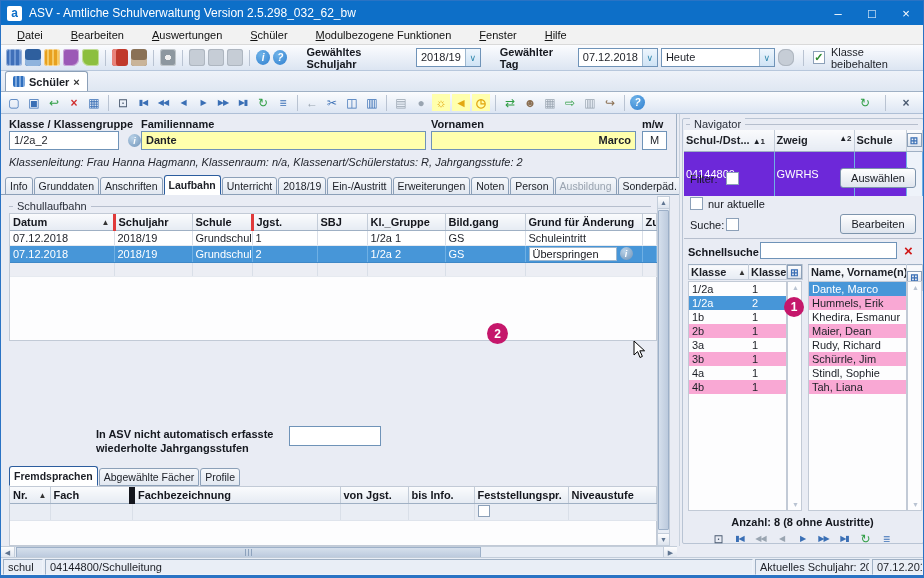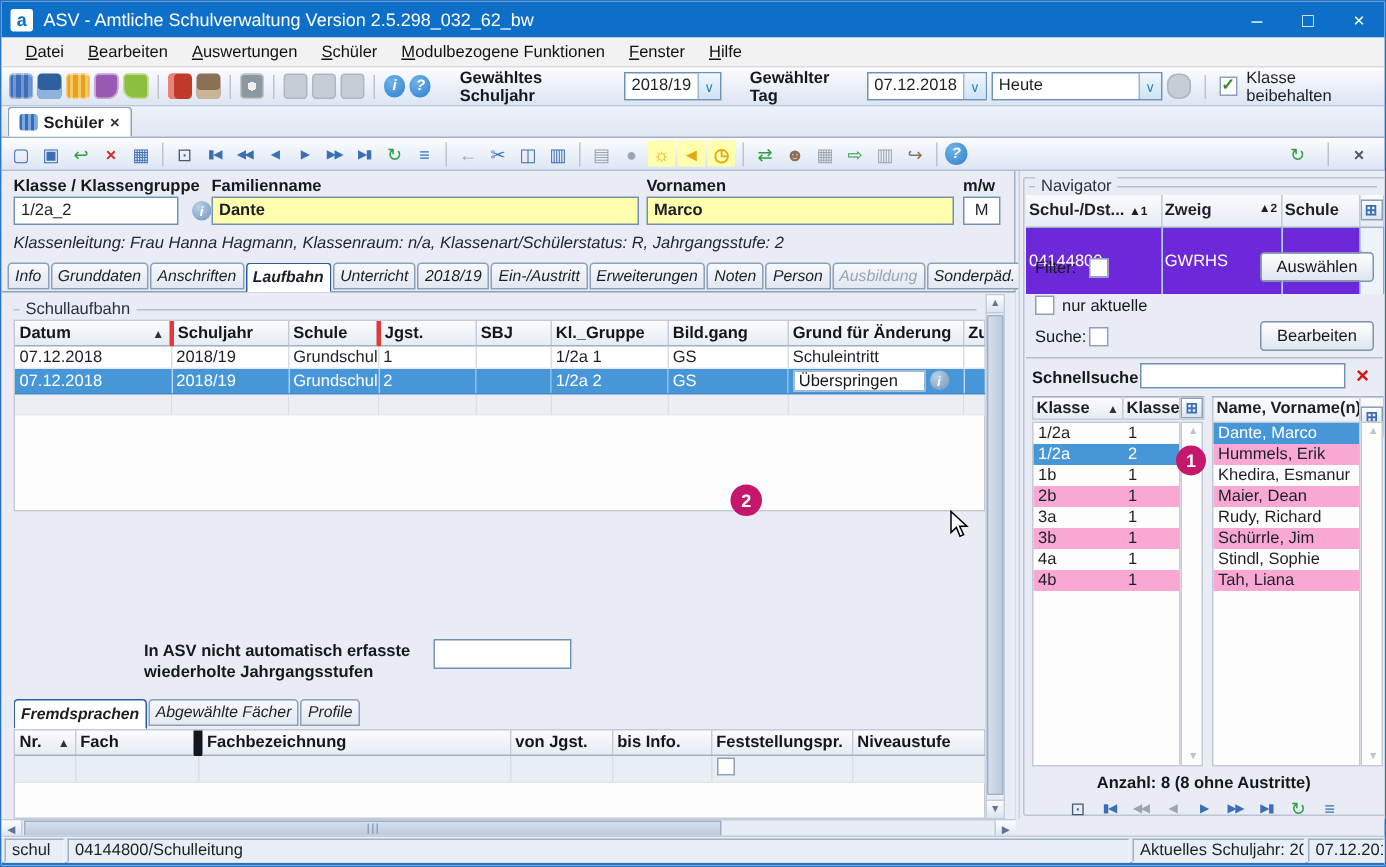--- a/index.html
+++ b/index.html
@@ -9,21 +9,21 @@
   
   .titlebar{position:absolute;left:0;top:0;width:100%;height:24px;background:#0d6fc8;
             display:flex;align-items:center;color:#fff;}
   .appicon{width:15px;height:15px;margin:0 7px 0 6px;background:#fff;color:#0d6fc8;border-radius:2px;
            font-weight:bold;font-size:12px;display:flex;align-items:center;justify-content:center;}
   .title{font-size:12px;}
   .wbtns{margin-left:auto;display:flex;height:100%;}
   .wbtn{width:34px;height:100%;display:flex;align-items:center;justify-content:center;font-size:13px;color:#fff;}
   
   .menubar{position:absolute;left:0;top:24px;width:100%;height:20px;background:#f2f2f2;
-           border-bottom:1px solid #d9d9d9;display:flex;align-items:center;padding-left:8px;gap:0;}
+           border-bottom:1px solid #d9d9d9;display:flex;align-items:center;padding-left:8px;gap:12px;}
   .mitem{display:inline-block;padding:2px 8px;color:#111;}
   .mitem::first-letter{text-decoration:underline;}
   
   .tb1{position:absolute;left:0;top:44px;width:100%;height:26px;
        background:linear-gradient(#fbfcfe,#dce5f2);border-bottom:1px solid #b7c7dc;
        display:flex;align-items:center;padding:0 5px;gap:3px;}
   .tb2{position:absolute;left:0;top:91px;width:100%;height:22px;
        background:linear-gradient(#fbfcfe,#dde6f3);border-bottom:1px solid #aebfd6;
        display:flex;align-items:center;padding:0 4px;gap:2px;}
   .sep{width:1px;height:16px;background:#b9c3d2;margin:0 3px;}
@@ -59,21 +59,21 @@
   .dtab .tabx{color:#333;font-weight:bold;font-size:11px;}
   .tabicon{width:12px;height:11px;background:repeating-linear-gradient(90deg,#2f6fbe 0 2px,#7ea9dd 2px 4px);border-radius:2px;}
   
   .content{position:absolute;left:0;top:113px;width:924px;height:432px;background:#e9ecf4;}
   .main{position:absolute;left:0;top:0;width:676px;height:432px;border-right:1px solid #9fb0c4;}
   .flabel{position:absolute;font-weight:bold;color:#15181f;}
   .field{position:absolute;height:19px;border:1px solid #6f93b8;background:#fff;padding:2px 4px;}
   .yellow{background:#ffffad;font-weight:bold;}
   .iteminfo{position:absolute;font-style:italic;color:#23262e;}
   
-  .dtabs{position:absolute;left:4px;top:61px;height:20px;display:flex;align-items:flex-start;font-style:italic;}
+  .dtabs{position:absolute;left:4px;top:61px;height:20px;display:flex;align-items:flex-end;}
   .ptab{height:18px;background:linear-gradient(#f6f8fb,#e2e8f1);border:1px solid #8ca0b8;border-radius:3px 3px 0 0;
         padding:0 4px;display:flex;align-items:center;font-size:10.5px;margin-right:1px;white-space:nowrap;}
   .ptab.active{height:20px;background:#fff;border:1px solid #2c5d9e;border-bottom:1px solid #fff;font-weight:bold;position:relative;z-index:2;}
   .ptab.disabled{color:#9aa4b0;}
   .pane{position:absolute;left:0;top:80px;width:676px;height:352px;border-top:1px solid #8ca0b8;background:#e9ecf4;}
   .legend{position:absolute;font-size:11px;color:#2a2f3a;background:#e9ecf4;padding:0 4px;z-index:2;}
   .legline{position:absolute;height:1px;background:#b6becd;}
   
   table{border-collapse:collapse;table-layout:fixed;}
   .whitezone{position:absolute;background:#fdfdfe;border:1px solid #c2cad6;}
@@ -264,21 +264,21 @@
 
     <div class="main">
       <span class="flabel" style="left:8px;top:4px;">Klasse / Klassengruppe</span>
       <span class="flabel" style="left:140px;top:4px;">Familienname</span>
       <span class="flabel" style="left:430px;top:4px;">Vornamen</span>
       <span class="flabel" style="left:641px;top:4px;">m/w</span>
 
       <div class="field" style="left:8px;top:17px;width:110px;">1/2a_2</div>
       <span class="ibtn" style="position:absolute;left:124px;top:20px;">i</span>
       <div class="field yellow" style="left:140px;top:17px;width:285px;">Dante</div>
-      <div class="field yellow" style="left:430px;top:17px;width:205px;">Marco</div>
+      <div class="field yellow" style="left:430px;top:17px;width:205px;text-align:right;">Marco</div>
       <div class="field" style="left:641px;top:17px;width:25px;text-align:center;">M</div>
 
       <span class="iteminfo" style="left:8px;top:42px;">Klassenleitung: Frau Hanna Hagmann, Klassenraum: n/a, Klassenart/Schülerstatus: R, Jahrgangsstufe: 2</span>
 
       <div class="dtabs">
         <span class="ptab">Info</span>
         <span class="ptab">Grunddaten</span>
         <span class="ptab">Anschriften</span>
         <span class="ptab active">Laufbahn</span>
         <span class="ptab">Unterricht</span>

